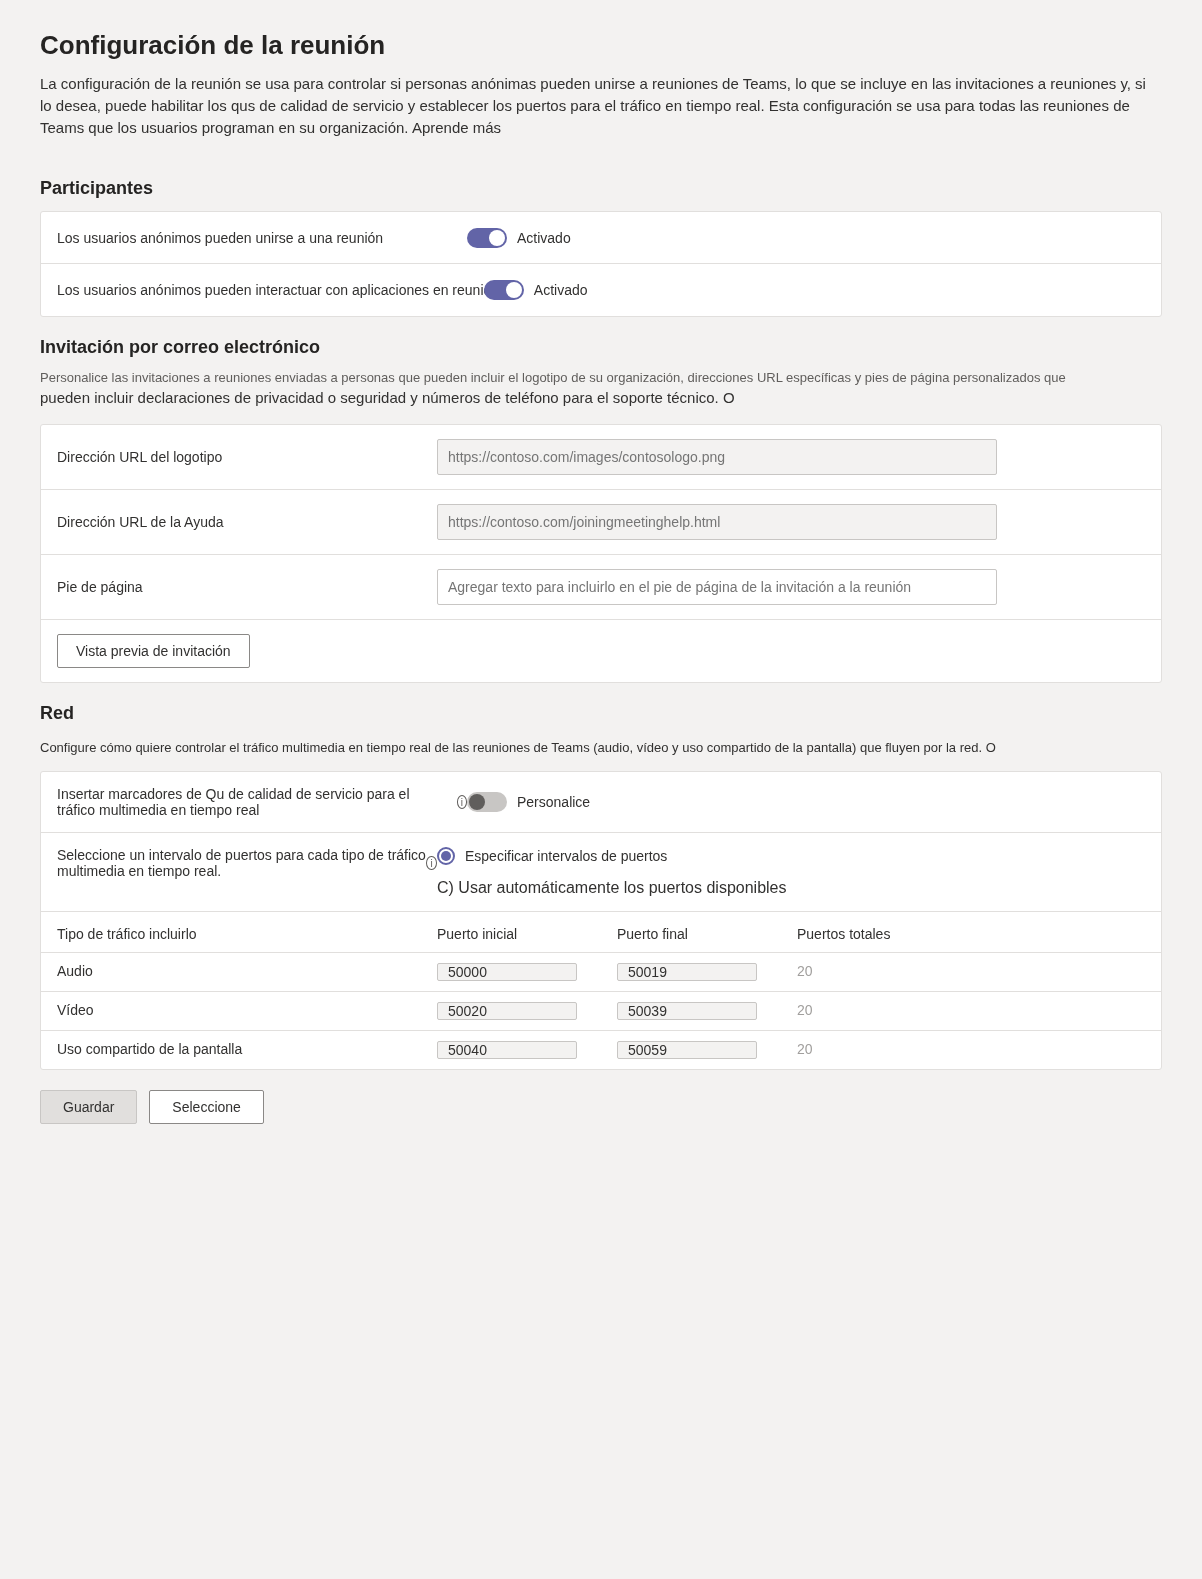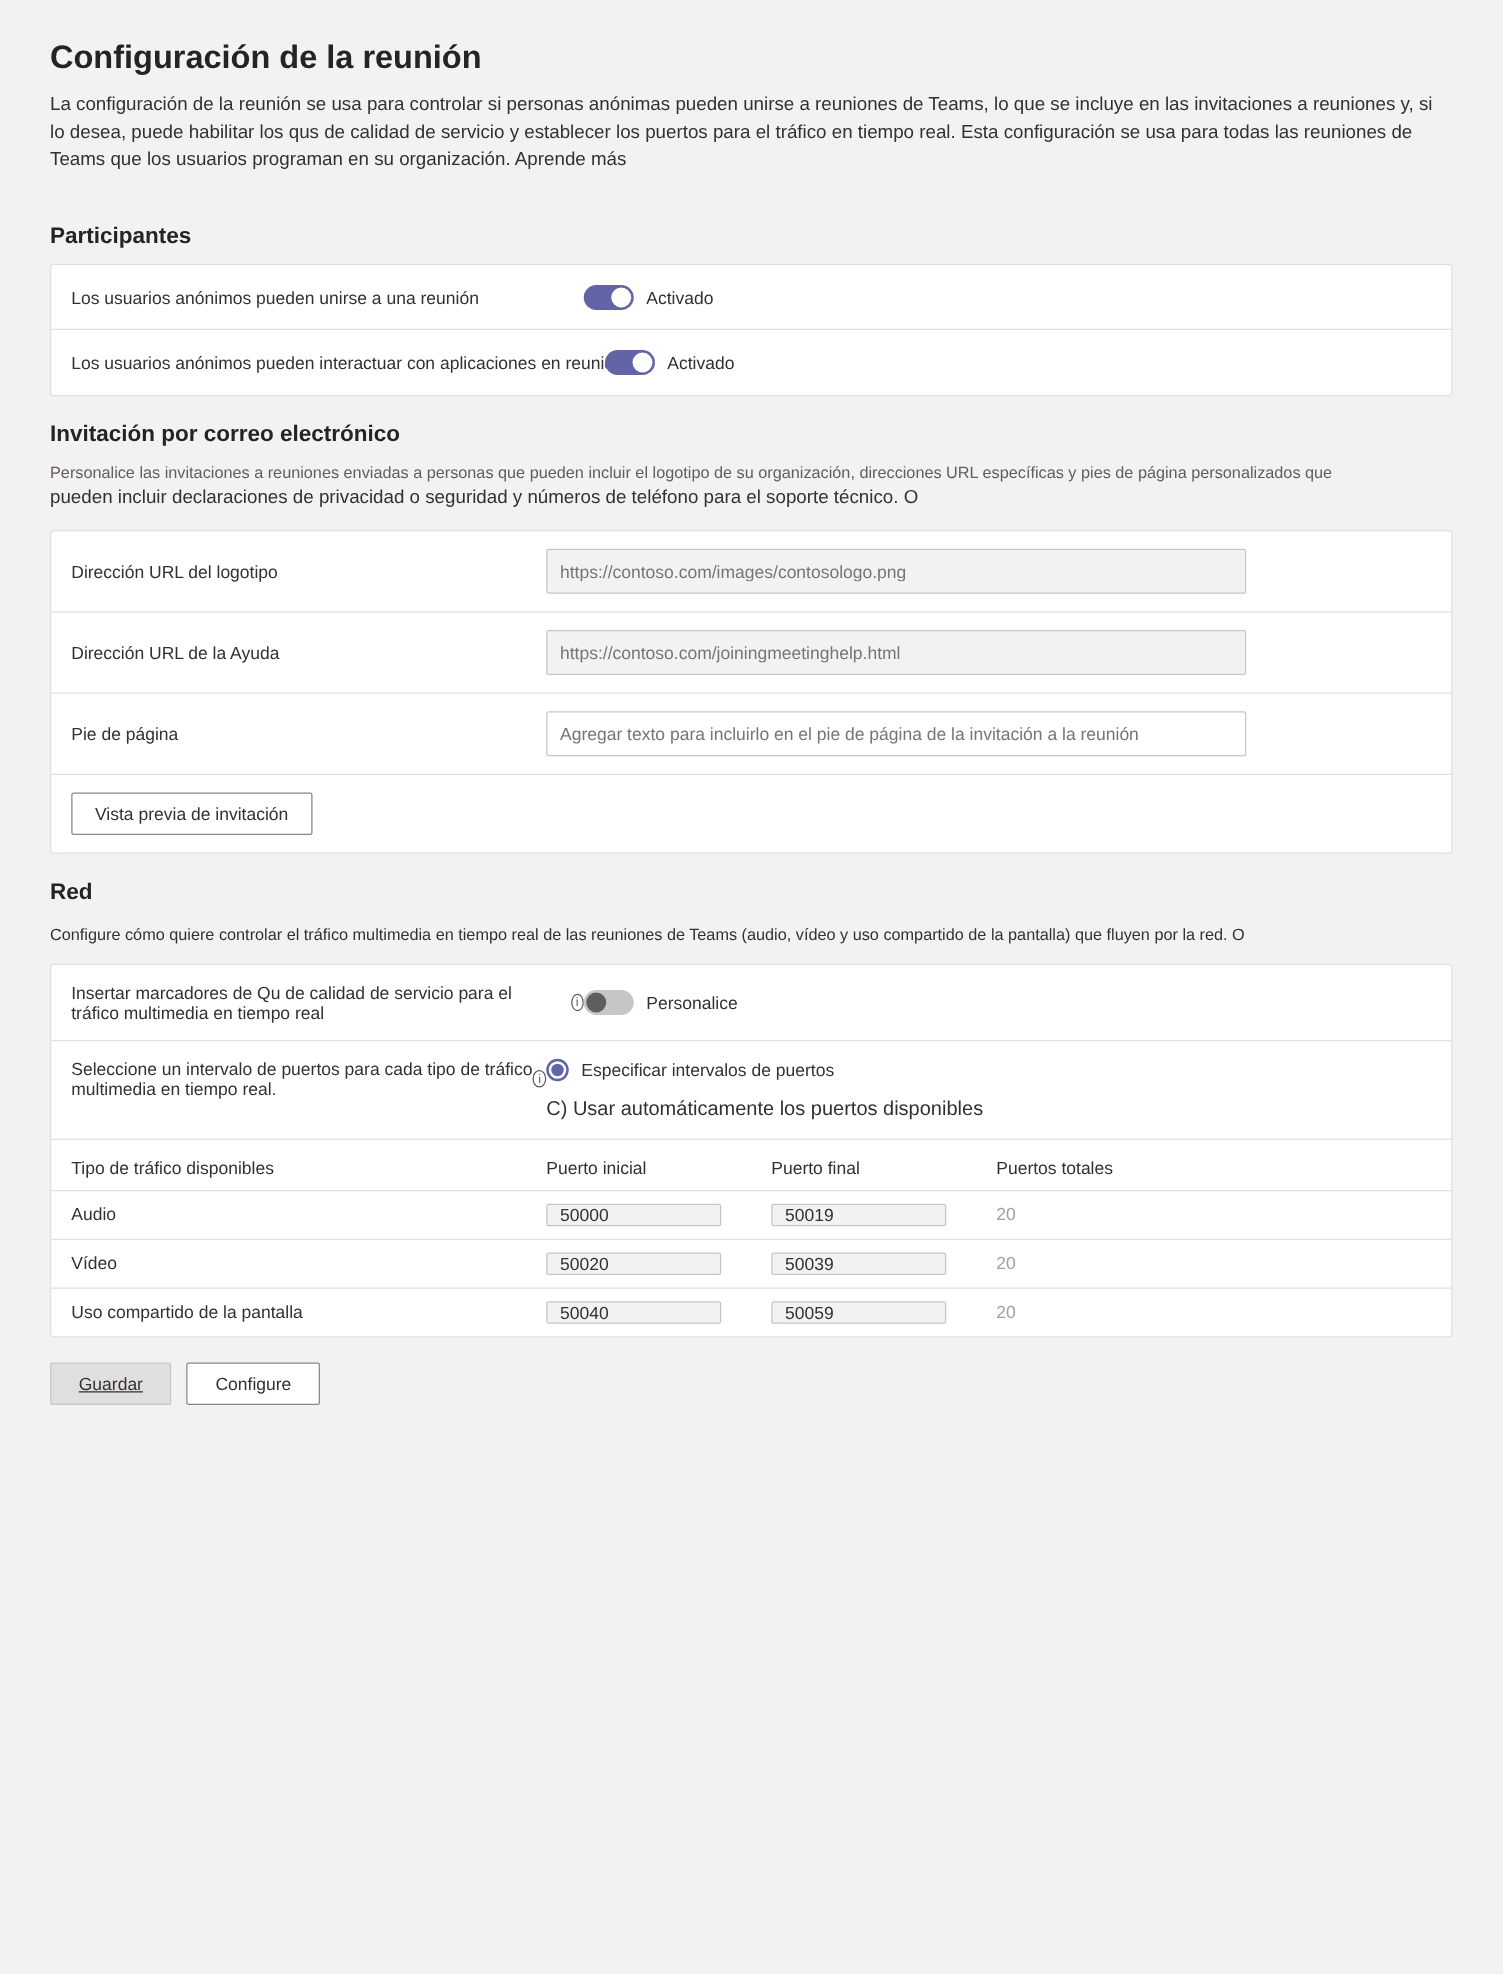--- a/index.html
+++ b/index.html
@@ -175,21 +175,20 @@
     display:flex; gap:12px; margin-top:20px;
   }
   .btn-primary{
     background:#e1dfdd;
     border:1px solid #c8c6c4;
     color:#323130;
     padding:8px 22px;
     font-size:14px;
     border-radius:2px;
     cursor:pointer;
-    text-decoration:underline;
   }
   .btn-secondary{
     background:#fff;
     border:1px solid #8a8886;
     color:#323130;
     padding:8px 22px;
     font-size:14px;
     border-radius:2px;
     cursor:pointer;
   }
@@ -279,21 +278,21 @@
         <span class="radio selected"></span>
         <span>Especificar intervalos de puertos</span>
       </div>
       <div class="radio-line">
         <span class="radio-alt">C) Usar automáticamente los puertos disponibles</span>
       </div>
     </div>
   </div>
 
   <div class="table-head">
-    <div class="th col1">Tipo de tráfico disponibles</div>
+    <div class="th col1">Tipo de tráfico incluirlo</div>
     <div class="th col2">Puerto inicial</div>
     <div class="th col3">Puerto final</div>
     <div class="th col4">Puertos totales</div>
   </div>
 
   <div class="table-row">
     <div class="td col1">Audio</div>
     <div class="td col2"><input class="port-input" value="50000" style=""></div>
     <div class="td col3"><input class="port-input" value="50019" style=""></div>
     <div class="td col4 total">20</div>
@@ -307,14 +306,14 @@
   <div class="table-row">
     <div class="td col1">Uso compartido de la pantalla</div>
     <div class="td col2"><input class="port-input" value="50040" style=""></div>
     <div class="td col3"><input class="port-input" value="50059" style=""></div>
     <div class="td col4 total">20</div>
   </div>
 </div>
 
 <div class="footer-actions">
   <button class="btn-primary">Guardar</button>
-  <button class="btn-secondary">Configure</button>
+  <button class="btn-secondary">Seleccione</button>
 </div>
 
 </body></html>

